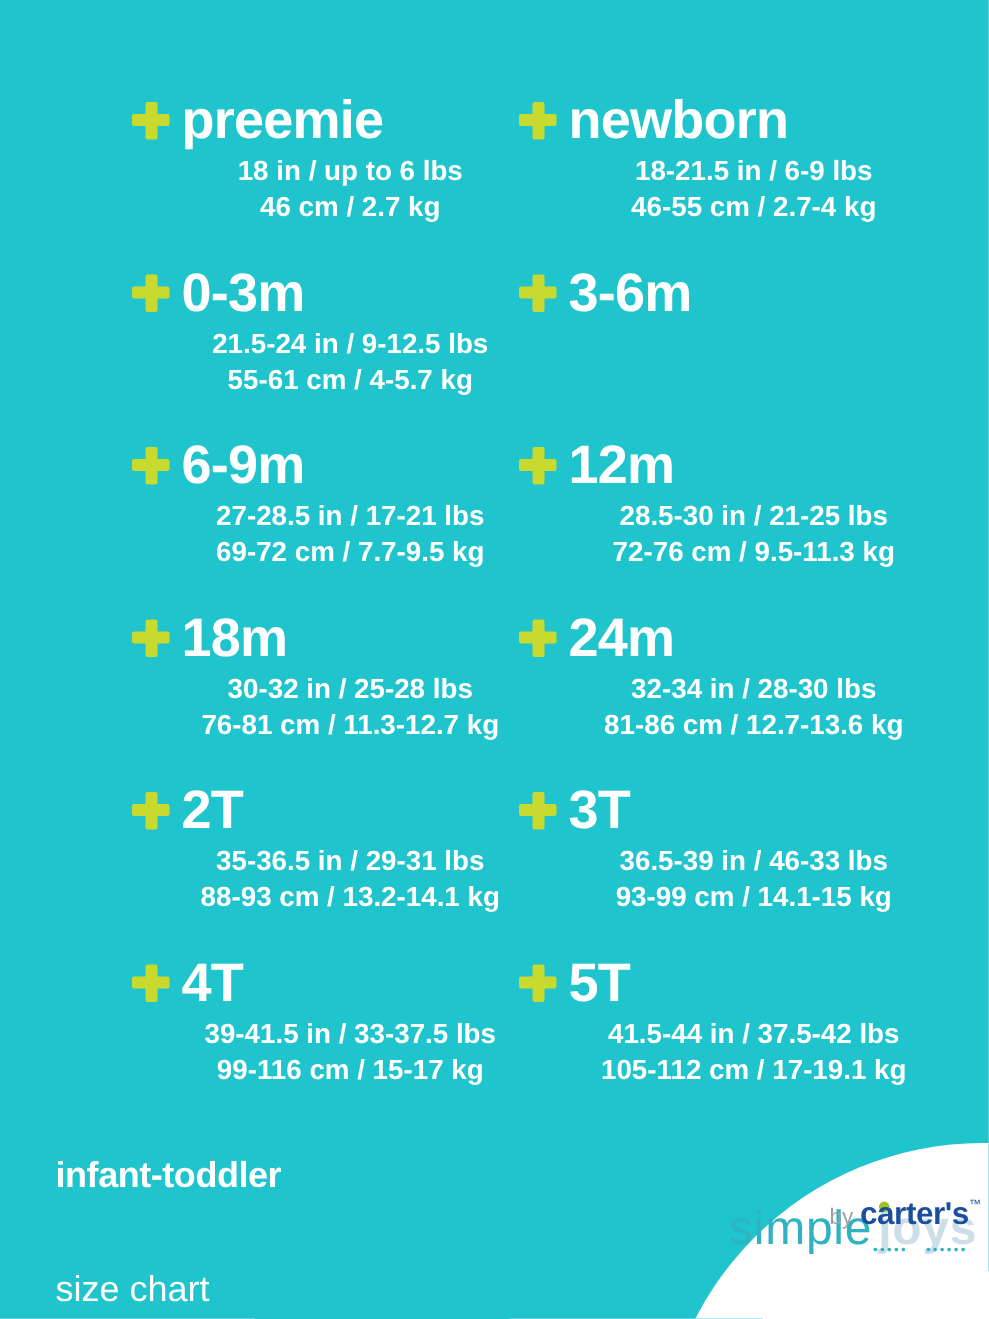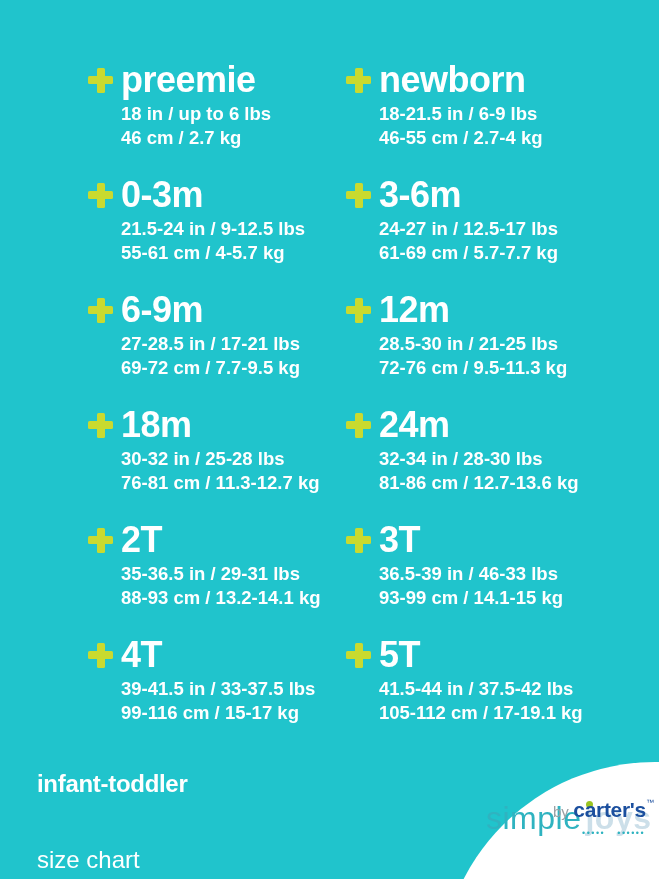--- a/index.html
+++ b/index.html
@@ -34,20 +34,21 @@
     background:var(--plus,#c9da2f);border-radius:1.5px;
   }
   .size-label{
     font-size:36px;font-weight:bold;letter-spacing:-0.5px;line-height:40px;
     white-space:nowrap;
   }
   .lines{
     margin-left:33px;
     font-size:18.5px;font-weight:bold;line-height:23.5px;
     white-space:nowrap;
+    text-align:center;
   }
   .footer{
     position:absolute;left:37px;top:769px;
     line-height:30px;font-size:24px;
   }
   .footer .t1{font-weight:bold;letter-spacing:-0.3px;}
   .footer .t2{font-weight:normal;margin-top:46px;}
   .logo-circle{
     position:absolute;left:440px;top:762px;
     width:430px;height:430px;border-radius:50%;
@@ -115,24 +116,20 @@
         <div>21.5-24 in / 9-12.5 lbs</div>
         <div>55-61 cm / 4-5.7 kg</div>
       </div>
     </div>
 
     <div class="cell">
       <div class="head">
         <span class="plus"></span>
         <span class="size-label">3-6m</span>
       </div>
-      <div class="lines">
-        <div>24-27 in / 12.5-17 lbs</div>
-        <div>61-69 cm / 5.7-7.7 kg</div>
-      </div>
     </div>
 
     <div class="cell">
       <div class="head">
         <span class="plus"></span>
         <span class="size-label">6-9m</span>
       </div>
       <div class="lines">
         <div>27-28.5 in / 17-21 lbs</div>
         <div>69-72 cm / 7.7-9.5 kg</div>

